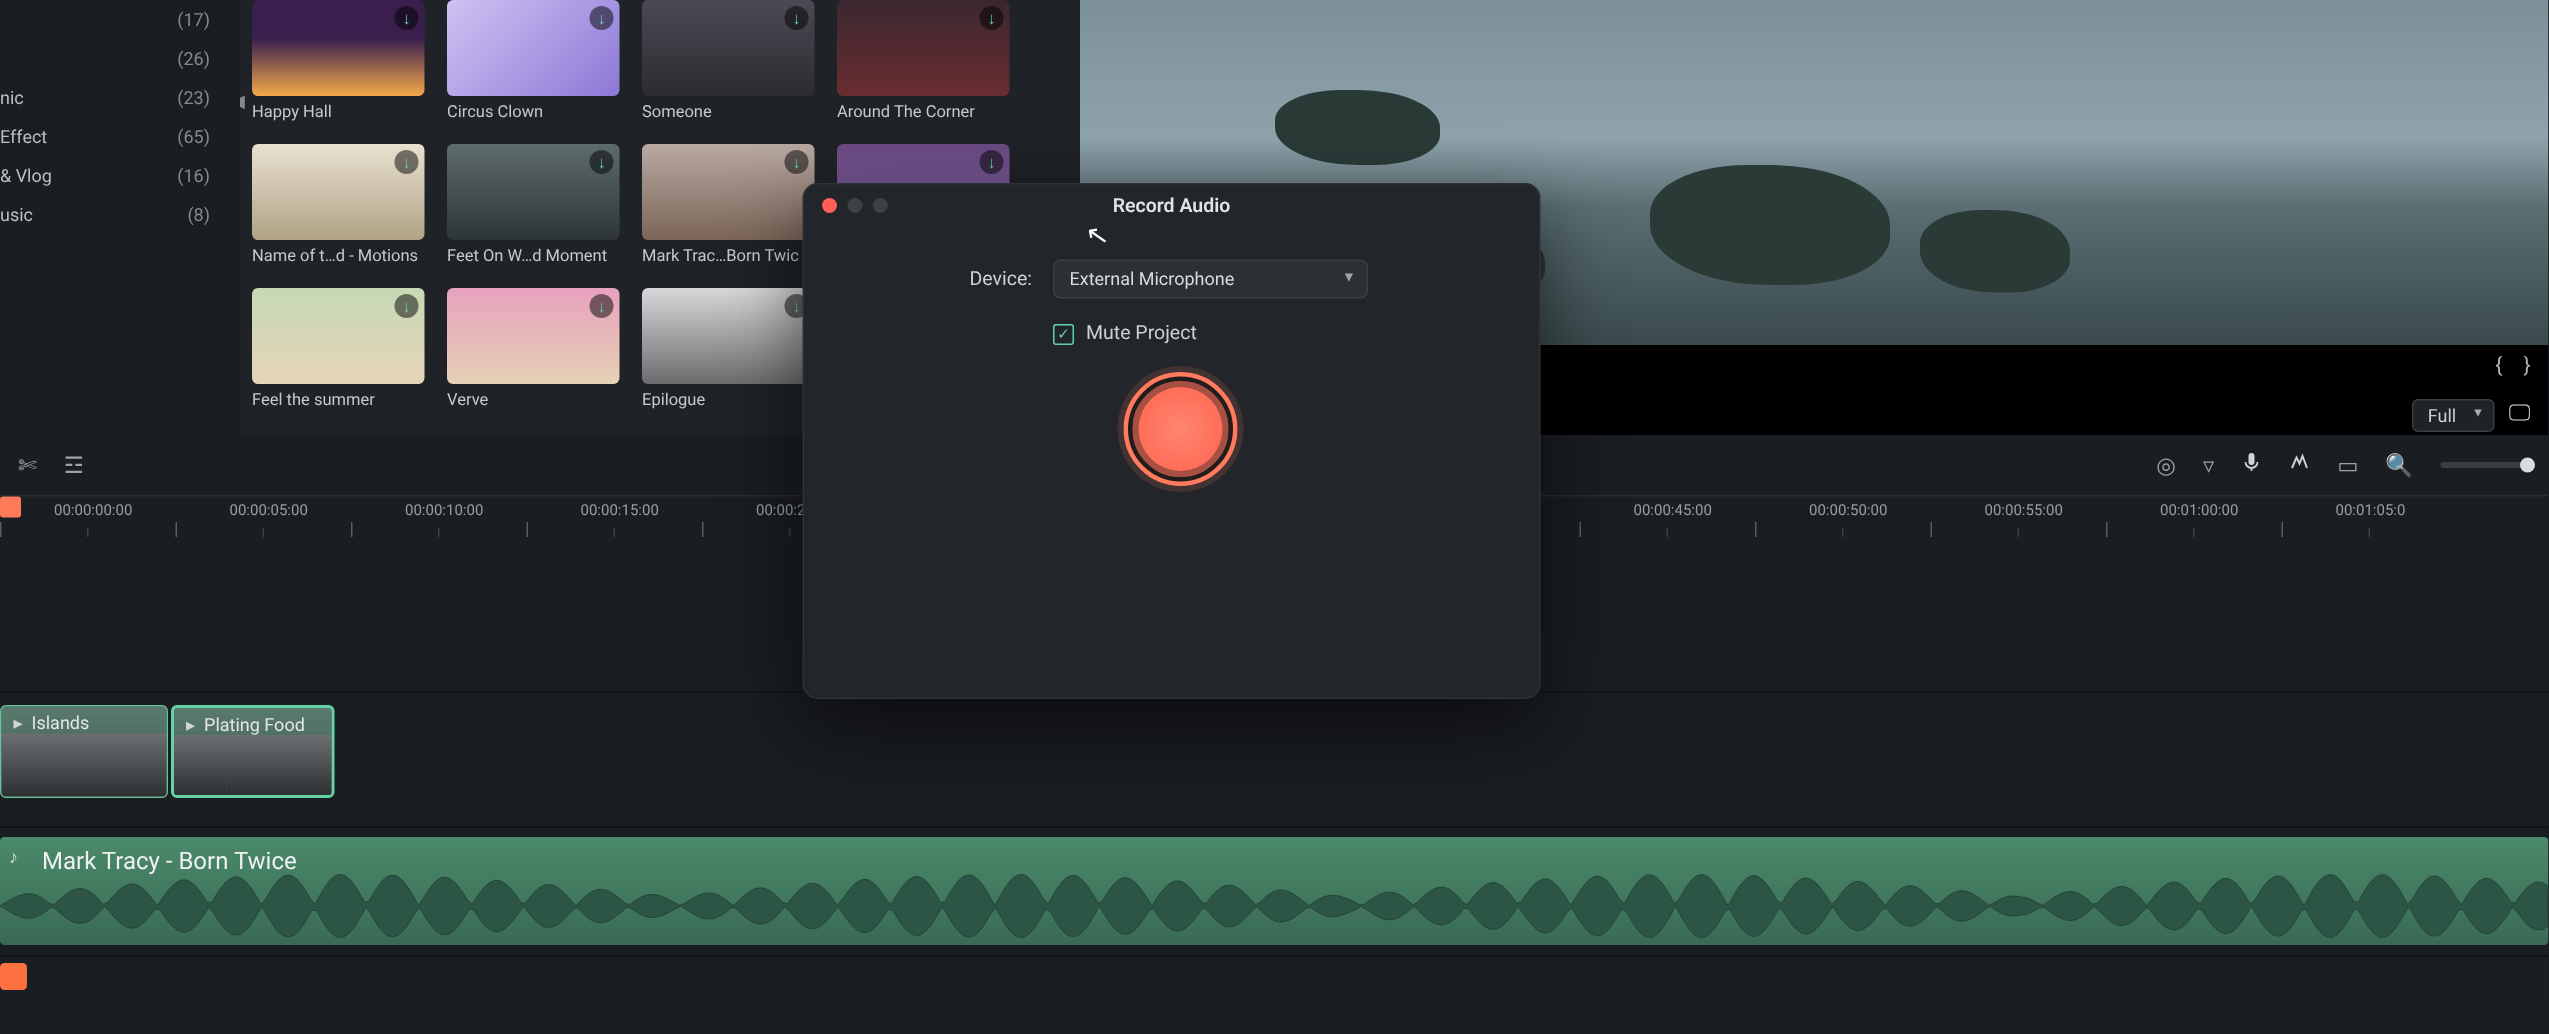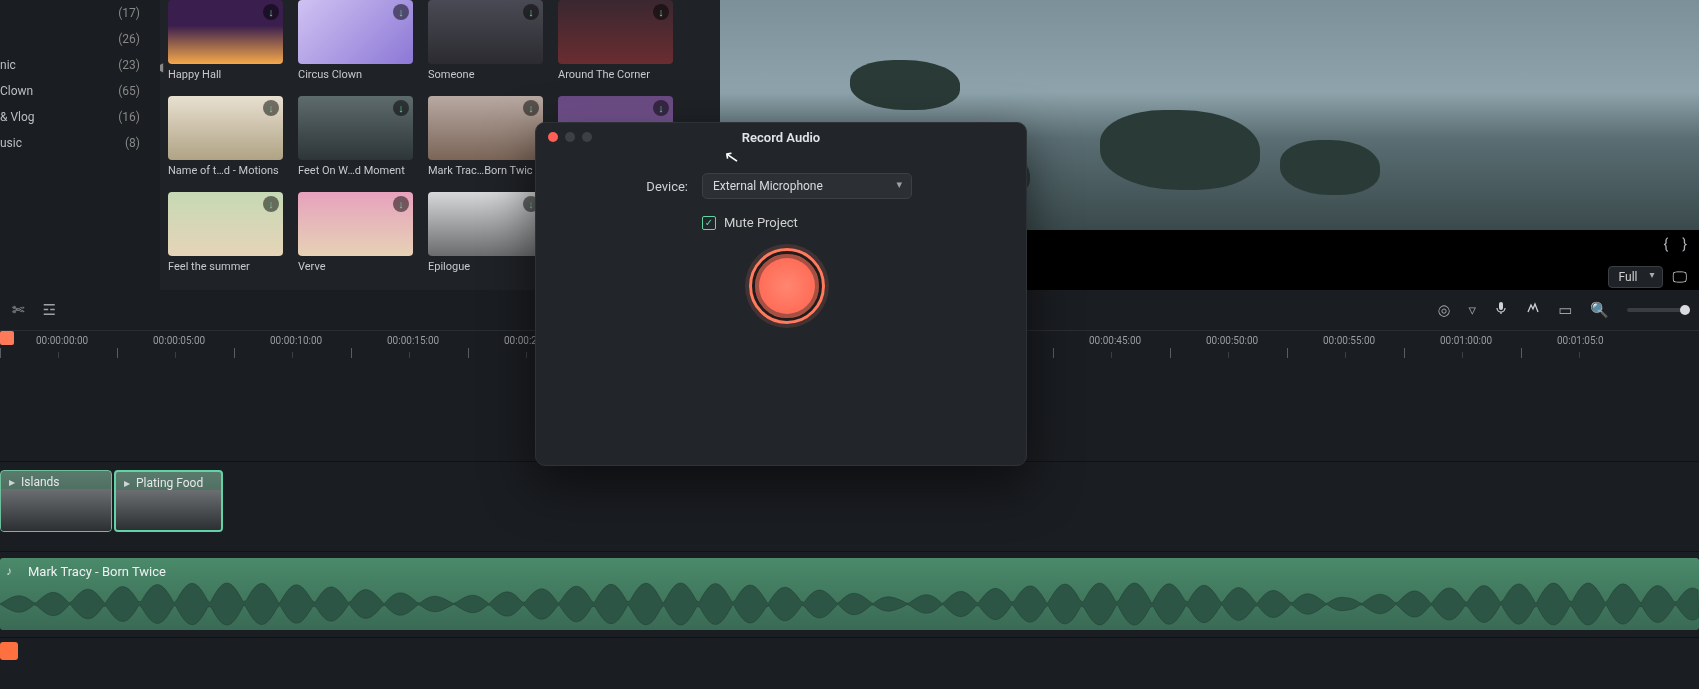--- a/index.html
+++ b/index.html
@@ -34,21 +34,21 @@
   .preview { flex: 1; background: #000; position: relative; }
   .preview-img { width: 100%; height: 230px; background: linear-gradient(#7b9099 0%, #8ea3ab 40%, #5a6e73 60%, #3a4a4c 100%); position: relative; }
   .islet { position: absolute; background: #2a3a37; border-radius: 40% 50% 40% 50%; }
   .is1{width:120px;height:60px;left:40px;top:130px;}
   .is2{width:90px;height:50px;left:220px;top:150px;}
   .is3{width:160px;height:80px;left:380px;top:110px;}
   .is4{width:100px;height:55px;left:560px;top:140px;}
   .is5{width:110px;height:50px;left:130px;top:60px;}
   .preview-bar { position: absolute; right: 12px; top: 236px; display: flex; gap: 14px; align-items: center; color: #aeb2b7; font-size: 14px;}
   .preview-bar span { cursor: pointer; }
-  .quality-row { position: absolute; right: 12px; top: 266px; display:flex; align-items:center; gap:10px;}
+  .quality-row { position: absolute; right: 12px; top: 266px; display:flex; align-items:flex-start; gap:10px;}
   .quality-select { background:#1f2226;border:1px solid #3b3e43;color:#d0d0d0;padding:3px 24px 3px 10px;border-radius:4px;font-size:12px;appearance:none;position:relative;}
   .quality-wrap{position:relative;}
   .quality-wrap::after{content:"▾";position:absolute;right:8px;top:3px;color:#aaa;font-size:10px;pointer-events:none;}
   .monitor-icon{color:#cfd2d6;font-size:15px;cursor:pointer;}
 
   
   .toolbar { height: 40px; background: #1a1d21; display: flex; align-items: center; justify-content: space-between; padding: 0 12px; }
   .toolbar-left, .toolbar-right { display: flex; align-items: center; gap: 18px; color: #9ea1a6; }
   .tool-icon { cursor: pointer; font-size: 15px; }
   .zoom-slider { width: 60px; height: 4px; background:#3a3d41; border-radius:2px; position:relative; }
@@ -69,21 +69,21 @@
   .video-track{height:90px;}
   .clip { position:absolute; top:8px; height:62px; border-radius:4px; overflow:hidden; display:flex; align-items:flex-start; padding:4px 8px; font-size:12px; color:#e6e7e9; }
   .clip-video{background:linear-gradient(#5a7a6d,#3a5a4d); border:1px solid #6cbf9a;}
   .clip-video.sel{border:2px solid #63d3a6;}
   .clip-icon{margin-right:6px;opacity:.85;}
   .clip .thumbstrip{position:absolute;left:0;top:18px;right:0;bottom:0;display:flex;}
   .thumbstrip div{flex:1;background:linear-gradient(#6b6f72,#2d3033);}
 
   .audio-track{height:86px;}
   .audio-clip{position:absolute;left:0;right:0;top:6px;height:72px;background:linear-gradient(#4a8a6a,#3a6a55);border-radius:3px;overflow:hidden;}
-  .audio-label{position:absolute;left:28px;top:6px;font-size:13px;color:#eef0f2;}
+  .audio-label{position:absolute;left:28px;top:6px;font-size:16px;color:#eef0f2;}
   .audio-ico{position:absolute;left:6px;top:6px;color:#d7dadd;font-size:12px;}
   .wave{position:absolute;left:0;right:0;top:22px;bottom:2px;}
   .wave svg{width:100%;height:100%;display:block;}
 
   .extra-track{height:30px;background:#1a1d21;position:relative;}
   .orange-handle{position:absolute;left:0;top:4px;width:18px;height:18px;background:#ff7040;border-radius:3px;}
 
   
   .modal { position:absolute; left:535px; top:122px; width:492px; height:344px; background:#22262a; border-radius:10px; box-shadow:0 18px 50px rgba(0,0,0,.55); display:flex; flex-direction:column; border:1px solid #2e3236;}
   .modal-titlebar{height:28px;display:flex;align-items:center;padding:0 10px;position:relative;}
@@ -120,21 +120,21 @@
       </div>
     <div class="sidebar-item">
         <span></span>
         <span class="count">(26)</span>
       </div>
     <div class="sidebar-item">
         <span>nic</span>
         <span class="count">(23)</span>
       </div>
     <div class="sidebar-item">
-        <span>Clown</span>
+        <span>Effect</span>
         <span class="count">(65)</span>
       </div>
     <div class="sidebar-item">
         <span>&amp; Vlog</span>
         <span class="count">(16)</span>
       </div>
     <div class="sidebar-item">
         <span>usic</span>
         <span class="count">(8)</span>
       </div>

